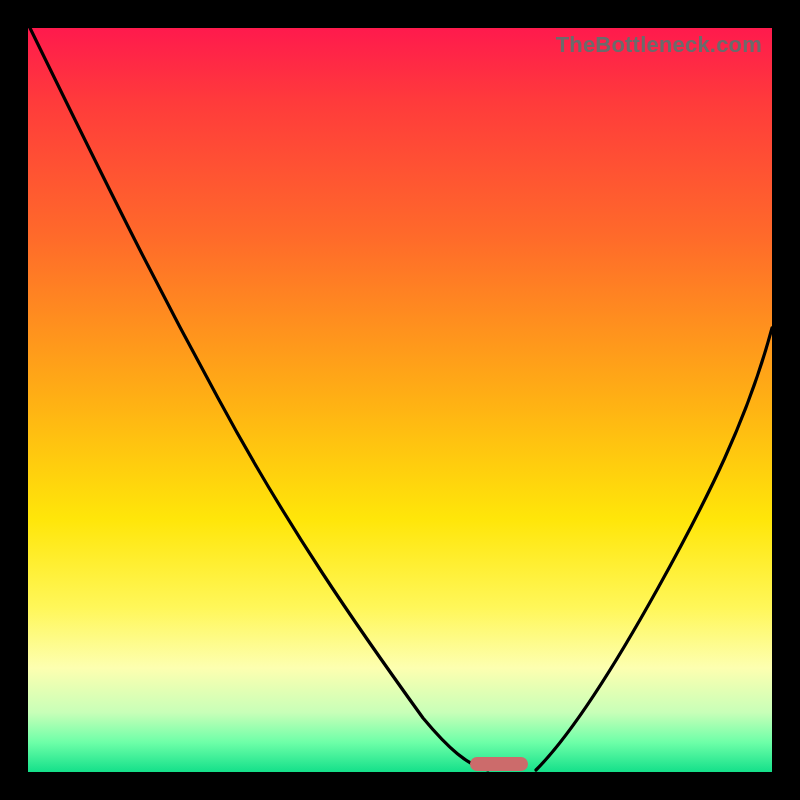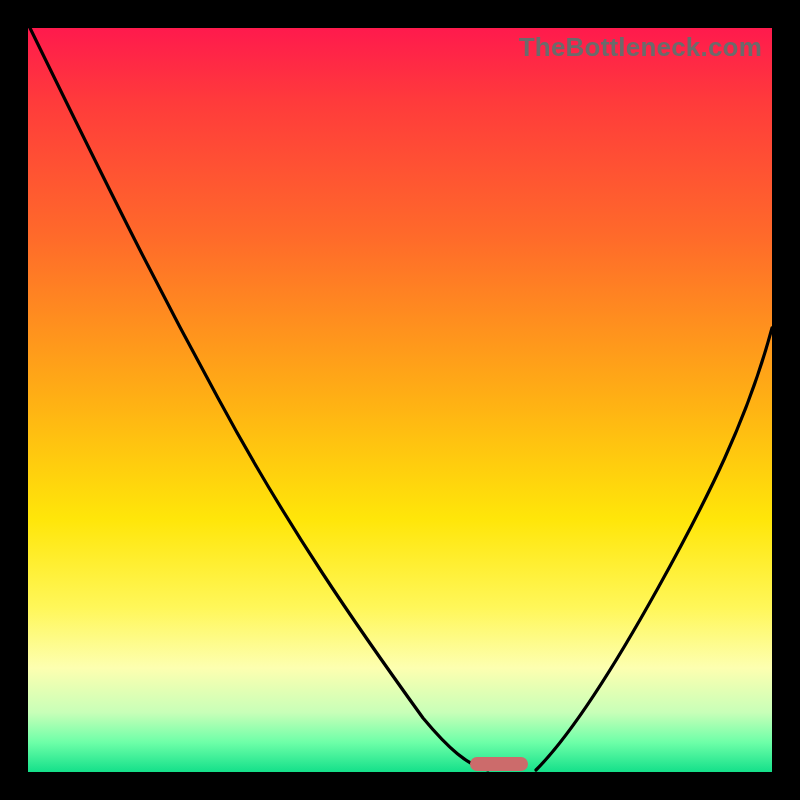--- a/index.html
+++ b/index.html
@@ -34,21 +34,21 @@
       #fdffb0 86%,
       #c8ffb8 92%,
       #6effa8 96%,
       #14e08a 100%);
   }
   .watermark {
     position: absolute;
     top: 4px;
     right: 10px;
     font-family: Arial, Helvetica, sans-serif;
-    font-size: 26px;
+    font-size: 22px;
     font-weight: 600;
     color: #6b6b6b;
     letter-spacing: 0.2px;
     user-select: none;
   }
   svg.curve {
     position: absolute;
     left: 0;
     top: 0;
     width: 744px;

